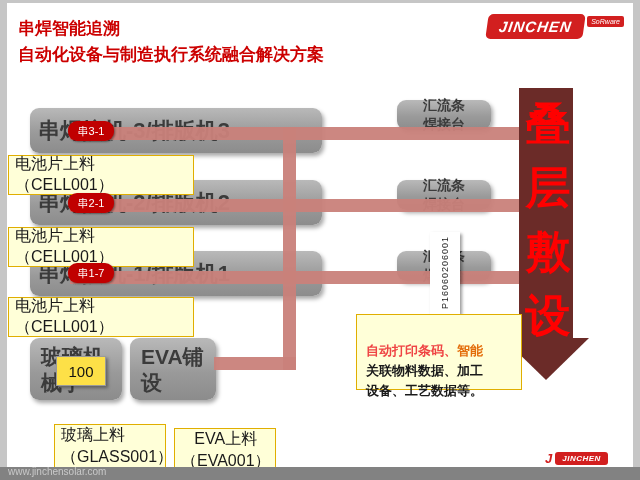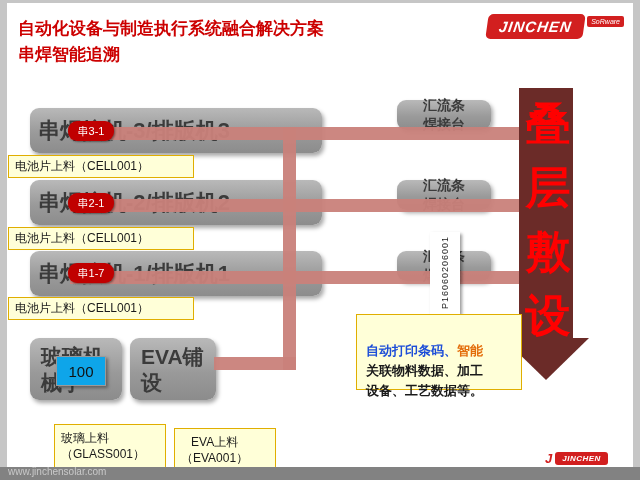--- a/index.html
+++ b/index.html
@@ -54,32 +54,32 @@
     background:#c00000; color:#ffffff; font-size:11px;
     display:flex; align-items:center; justify-content:center;
     box-shadow:1px 1px 2px rgba(0,0,0,0.4);
     border-radius:9px;
   }
 
   
   .yellow {
     position:absolute; z-index:4;
     background:#ffffd8; border:1px solid #e0ae00;
-    color:#1a1a1a; font-size:12px;
-    display:flex; align-items:center; padding:2px 6px;
+    color:#1a1a1a; font-size:16px;
+    display:flex; align-items:center; padding:19px 6px;
   }
   .preline { white-space:pre-line; line-height:1.35;margin-left:36px; }
 
   
   .line { position:absolute; background:#c9817a; opacity:0.95; z-index:3; }
 
   
   .count-box {
     position:absolute; z-index:5; left:56px; top:356px; width:50px; height:30px;
-    background:#0ea5e9; border:1px solid #9a9a9a;
+    background:#fde047; border:1px solid #9a9a9a;
     box-shadow:2px 2px 3px rgba(0,0,0,0.35);
     font-size:15px; color:#111; display:flex; align-items:center; justify-content:center;
   }
   .serial-box {
     position:absolute; z-index:5; left:430px; top:232px; width:30px; height:82px;
     background:#ffffff; box-shadow:2px 2px 3px rgba(0,0,0,0.4);
     display:flex; align-items:center; justify-content:center;
   }
   .serial-box .txt {
     writing-mode:vertical-rl; transform:rotate(180deg);
@@ -99,43 +99,43 @@
   }
   .flow-text span { font-size:45px; line-height:64px; font-weight:bold; color:#ff0000; }
 
   
   .note {
     position:absolute; z-index:5; left:356px; top:314px; width:166px; height:76px;
     background:#ffffd8; border:1px solid #e0ae00;
     font-size:13px; line-height:1.5; padding:6px 9px; color:#1a1a1a;
     white-space:pre-line; font-weight:bold;
   }
-  .note .red { color:#1d4ed8;font-family:Liberation Mono, monospace; }
+  .note .red { color:#ef4444;font-family:Liberation Mono, monospace; }
   .note .orange { color:#e36c09; }
 
   
   .watermark { position:absolute; z-index:21; left:8px; top:466px; font-size:10px; color:#c9c9c9; }
   .footer-logo { position:absolute; z-index:21; left:545px; top:451px; display:flex; align-items:center; }
   .footer-j { color:#d21f1f; font-weight:bold; font-style:italic; font-size:13px; margin-right:3px; }
   .footer-brand {
     background:#d21f1f; color:#ffffff; font-weight:bold; font-style:italic;
     font-size:8px; padding:2px 7px; border-radius:3px; letter-spacing:0.5px;
   }
 </style>
 </head>
 <body>
 
 <div class="edge edge-top"></div>
 <div class="edge edge-left"></div>
 <div class="edge edge-right"></div>
 <div class="edge edge-bottom"></div>
 
 <div class="abs title">
+  <div>串焊智能追溯</div>
   <div>自动化设备与制造执行系统融合解决方案</div>
-  <div>串焊智能追溯</div>
 </div>
 <div class="abs logo-wrap">
   <div class="logo-main">JINCHEN</div>
   <div class="logo-sub">SoRware</div>
 </div>
 
 <div class="line" style="left:70px; top:127px; width:466px; height:13px;"></div>
 <div class="line" style="left:70px; top:199px; width:466px; height:13px;"></div>
 <div class="line" style="left:70px; top:271px; width:466px; height:13px;"></div>
 <div class="line" style="left:283px; top:127px; width:13px; height:243px;"></div>

